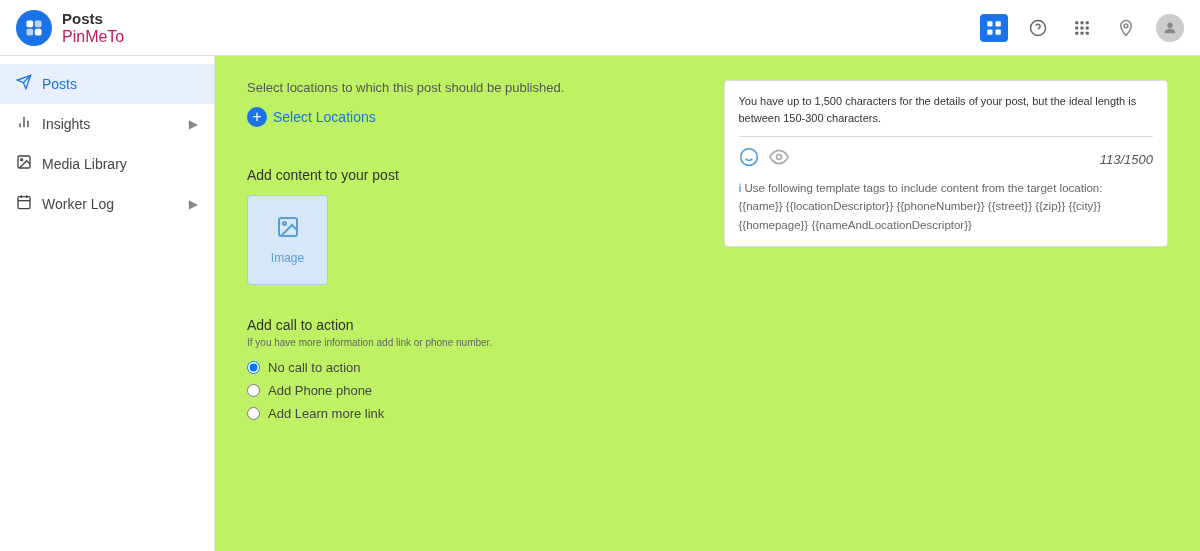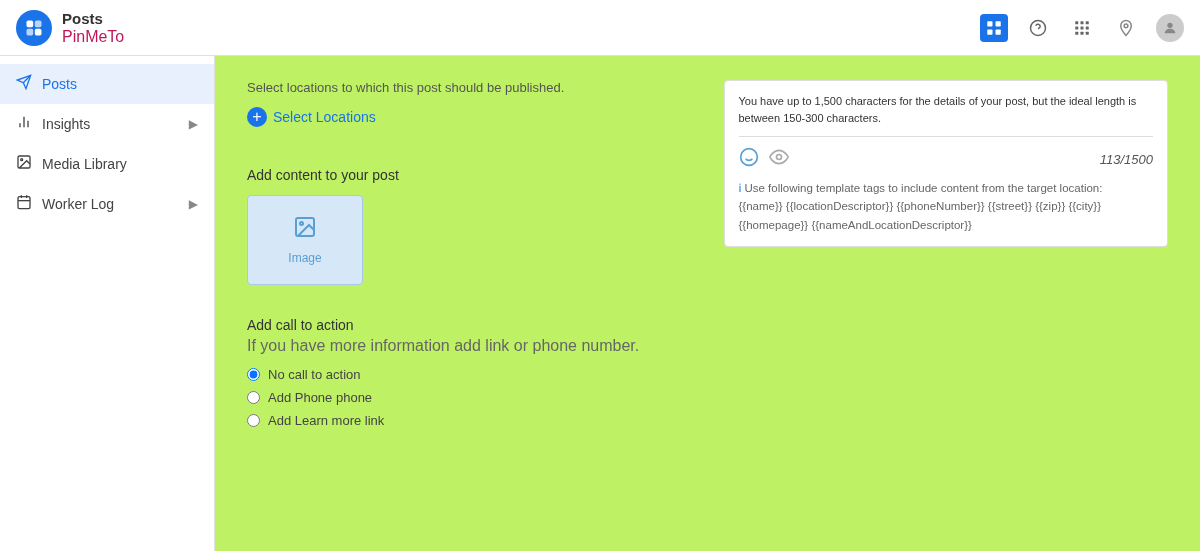--- a/index.html
+++ b/index.html
@@ -132,21 +132,21 @@
     .template-hint .info-icon { color: #1a73e8; margin-right: 3px; }
 
     
     .section-title {
       font-size: 14px;
       color: #333;
       margin-bottom: 12px;
       font-weight: 400;
     }
     .image-upload-box {
-      width: 116px;
+      width: 81px;
       height: 90px;
       background: #d6e8f7;
       border: 1px solid #a8c8e8;
       border-radius: 4px;
       display: flex;
       flex-direction: column;
       align-items: center;
       justify-content: center;
       cursor: pointer;
       gap: 6px;
@@ -162,21 +162,21 @@
 
     
     .cta-section { margin-top: 32px; }
     .cta-title {
       font-size: 14px;
       font-weight: 400;
       color: #333;
       margin-bottom: 4px;
     }
     .cta-subtitle {
-      font-size: 16px;
+      font-size: 10px;
       color: #666;
       margin-bottom: 12px;
     }
     .radio-option {
       display: flex;
       align-items: center;
       gap: 8px;
       margin-bottom: 8px;
       font-size: 13px;
       color: #444;

